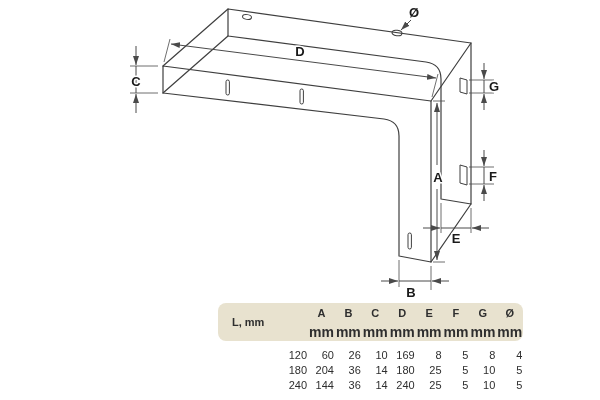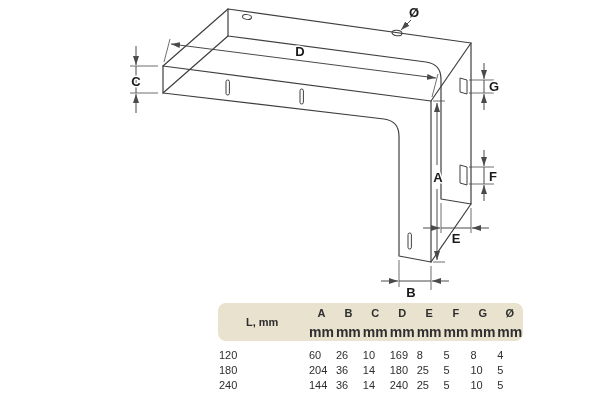--- a/index.html
+++ b/index.html
@@ -18,26 +18,26 @@
     paint-order:stroke; stroke:#ffffff; stroke-width:3px; stroke-linejoin:round;
   }
   .table-wrap { position:absolute; left:218px; top:303px; }
   table { border-collapse:collapse; color:#2e2e2e; }
   col.lcol { width:90px; }
   col.ncol { width:20px; }
   thead th { background:#e8e2cf; font-weight:bold; text-align:center; }
   thead tr.letters th { height:18px; font-size:11px; }
   thead tr.units th  { height:14px; font-size:14px; }
   th.corner {
-    text-align:left; padding-left:28px; font-size:12px;
+    text-align:left; padding-left:14px; font-size:12px;
     border-radius:8px 0 0 8px;
   }
   thead tr.letters th.last { border-radius:0 8px 0 0; }
   thead tr.units  th.last { border-radius:0 0 8px 0; }
-  tbody td { height:13px; font-size:11px; text-align:left; font-weight:normal; }
+  tbody td { height:13px; font-size:11px; text-align:right; font-weight:normal; }
   tbody tr:first-child td { padding-top:7px; }
 </style>
 </head>
 <body>
 
 <div class="screen">
 
   <svg width="600" height="400" viewBox="0 0 600 400">
     <defs>
       <marker id="arr" viewBox="0 0 9 8" refX="9" refY="4" markerWidth="9" markerHeight="8" orient="auto-start-reverse">

